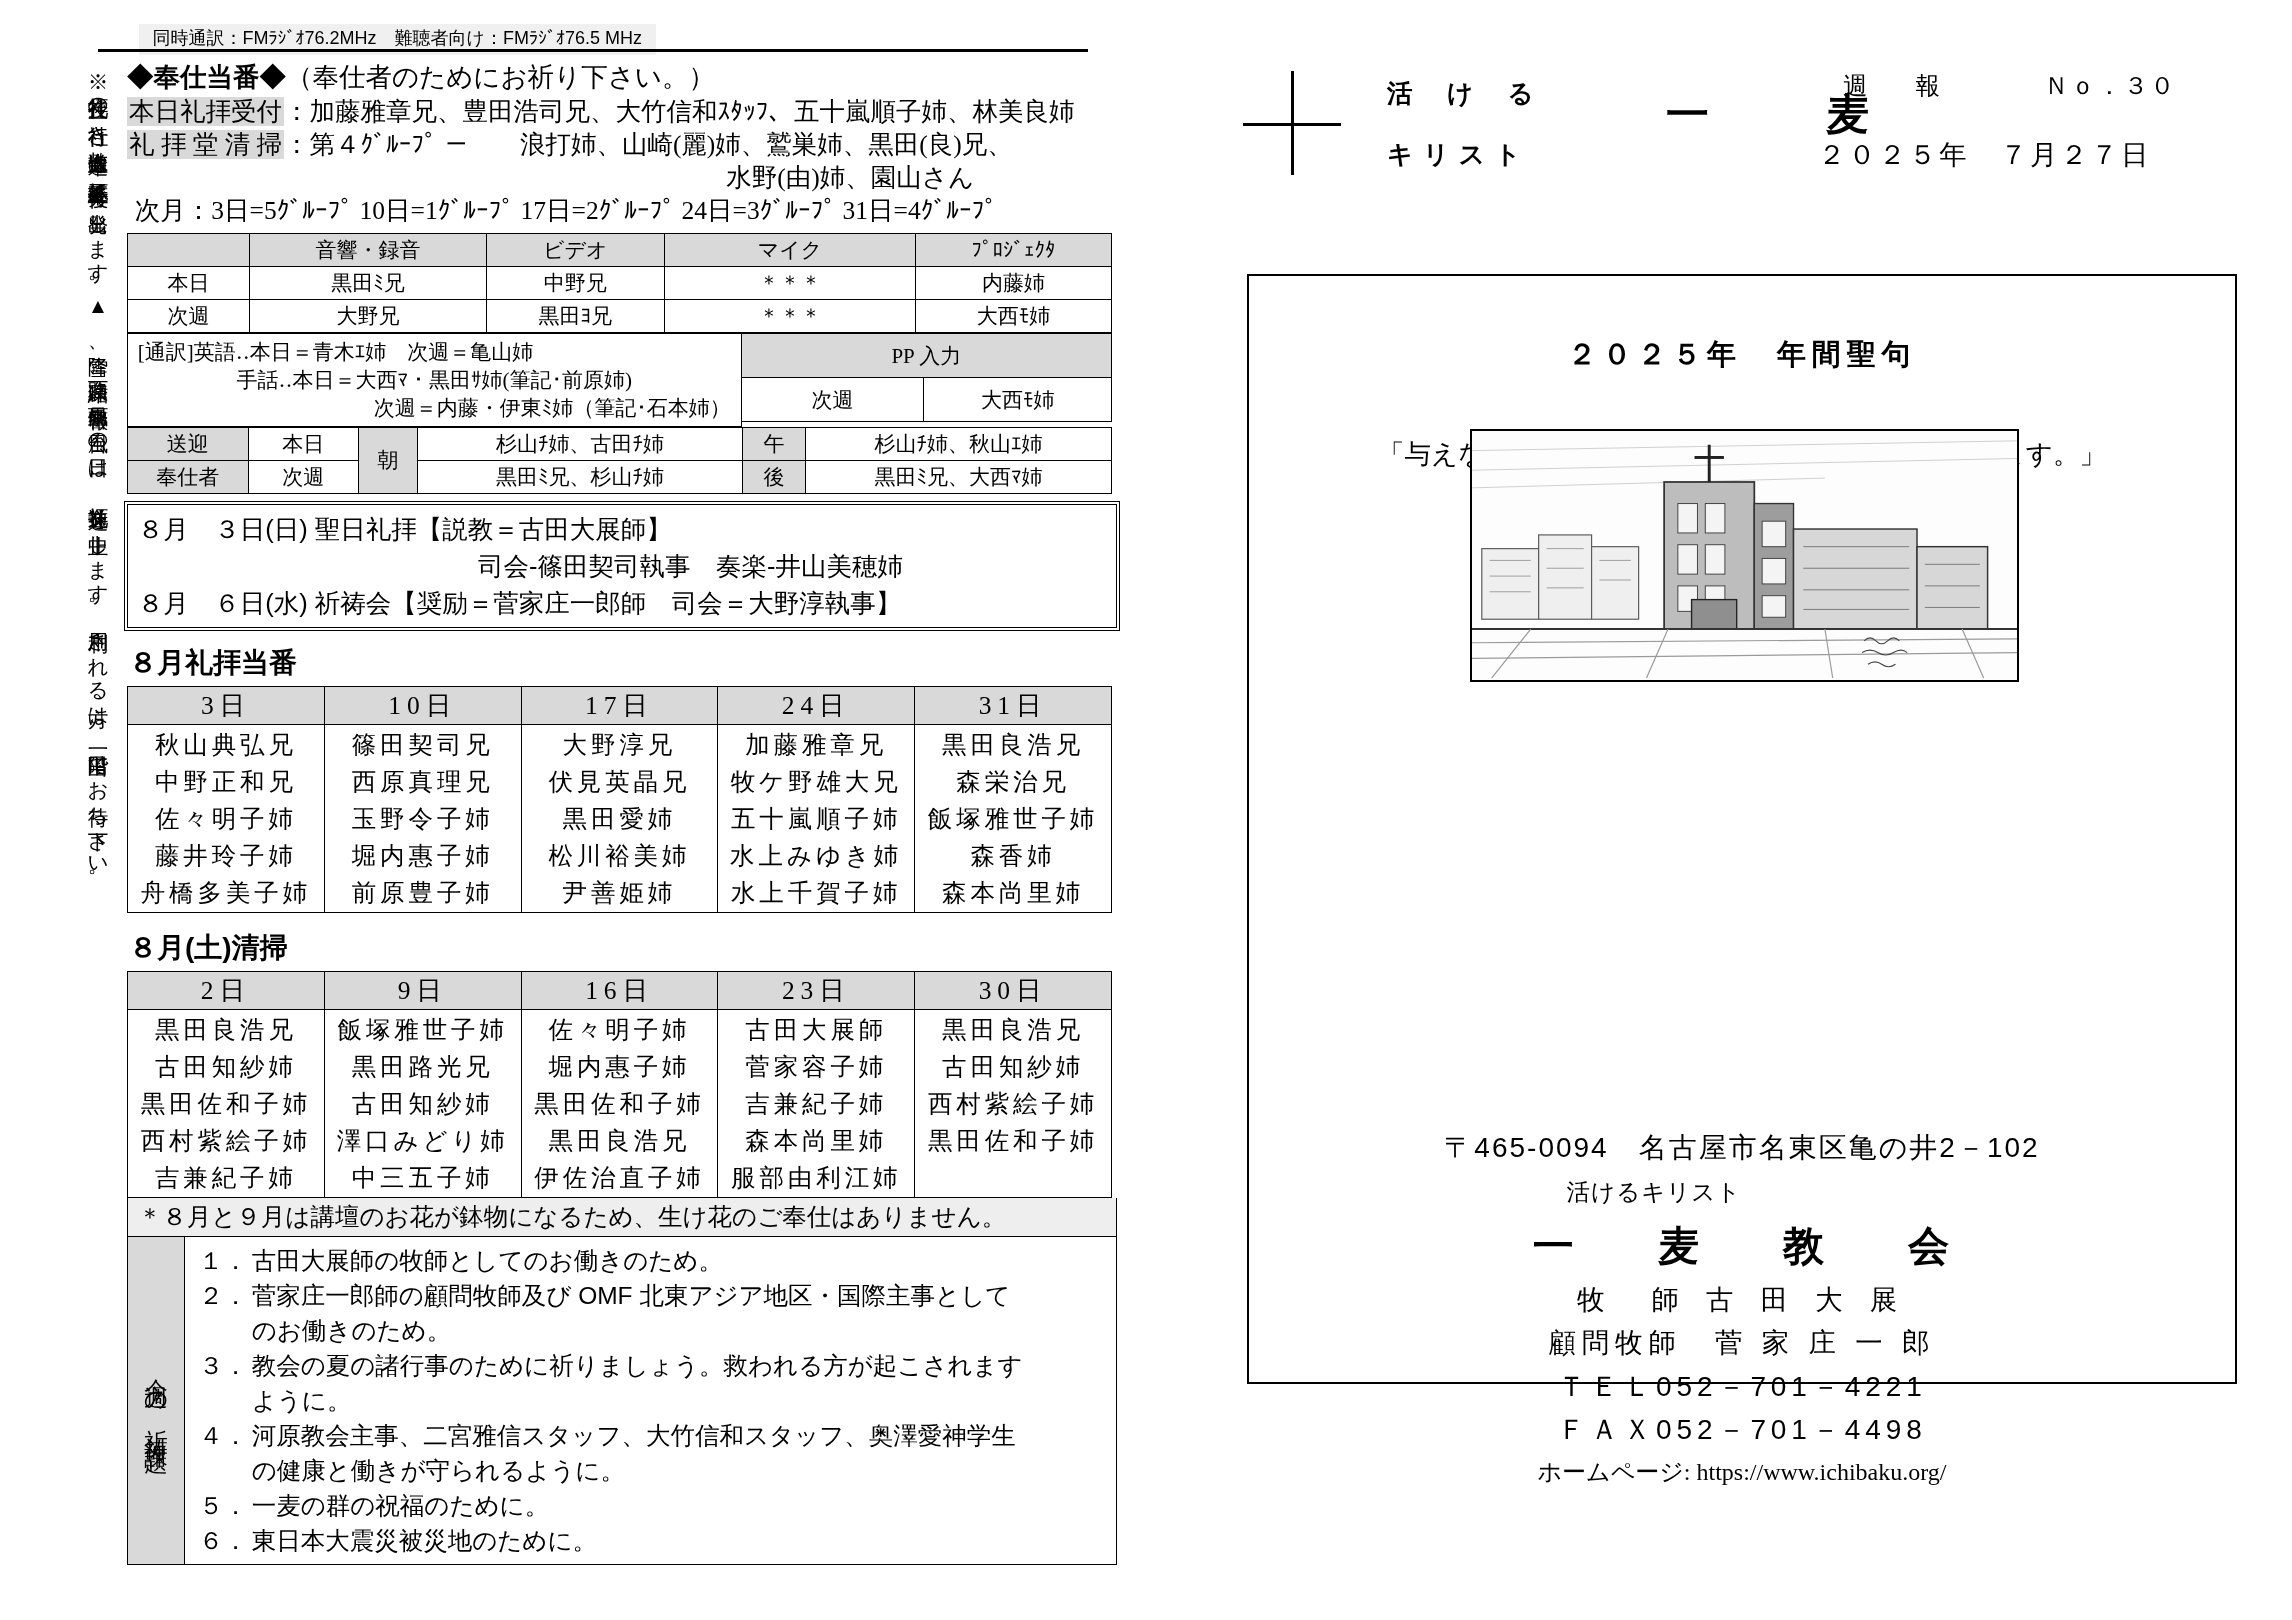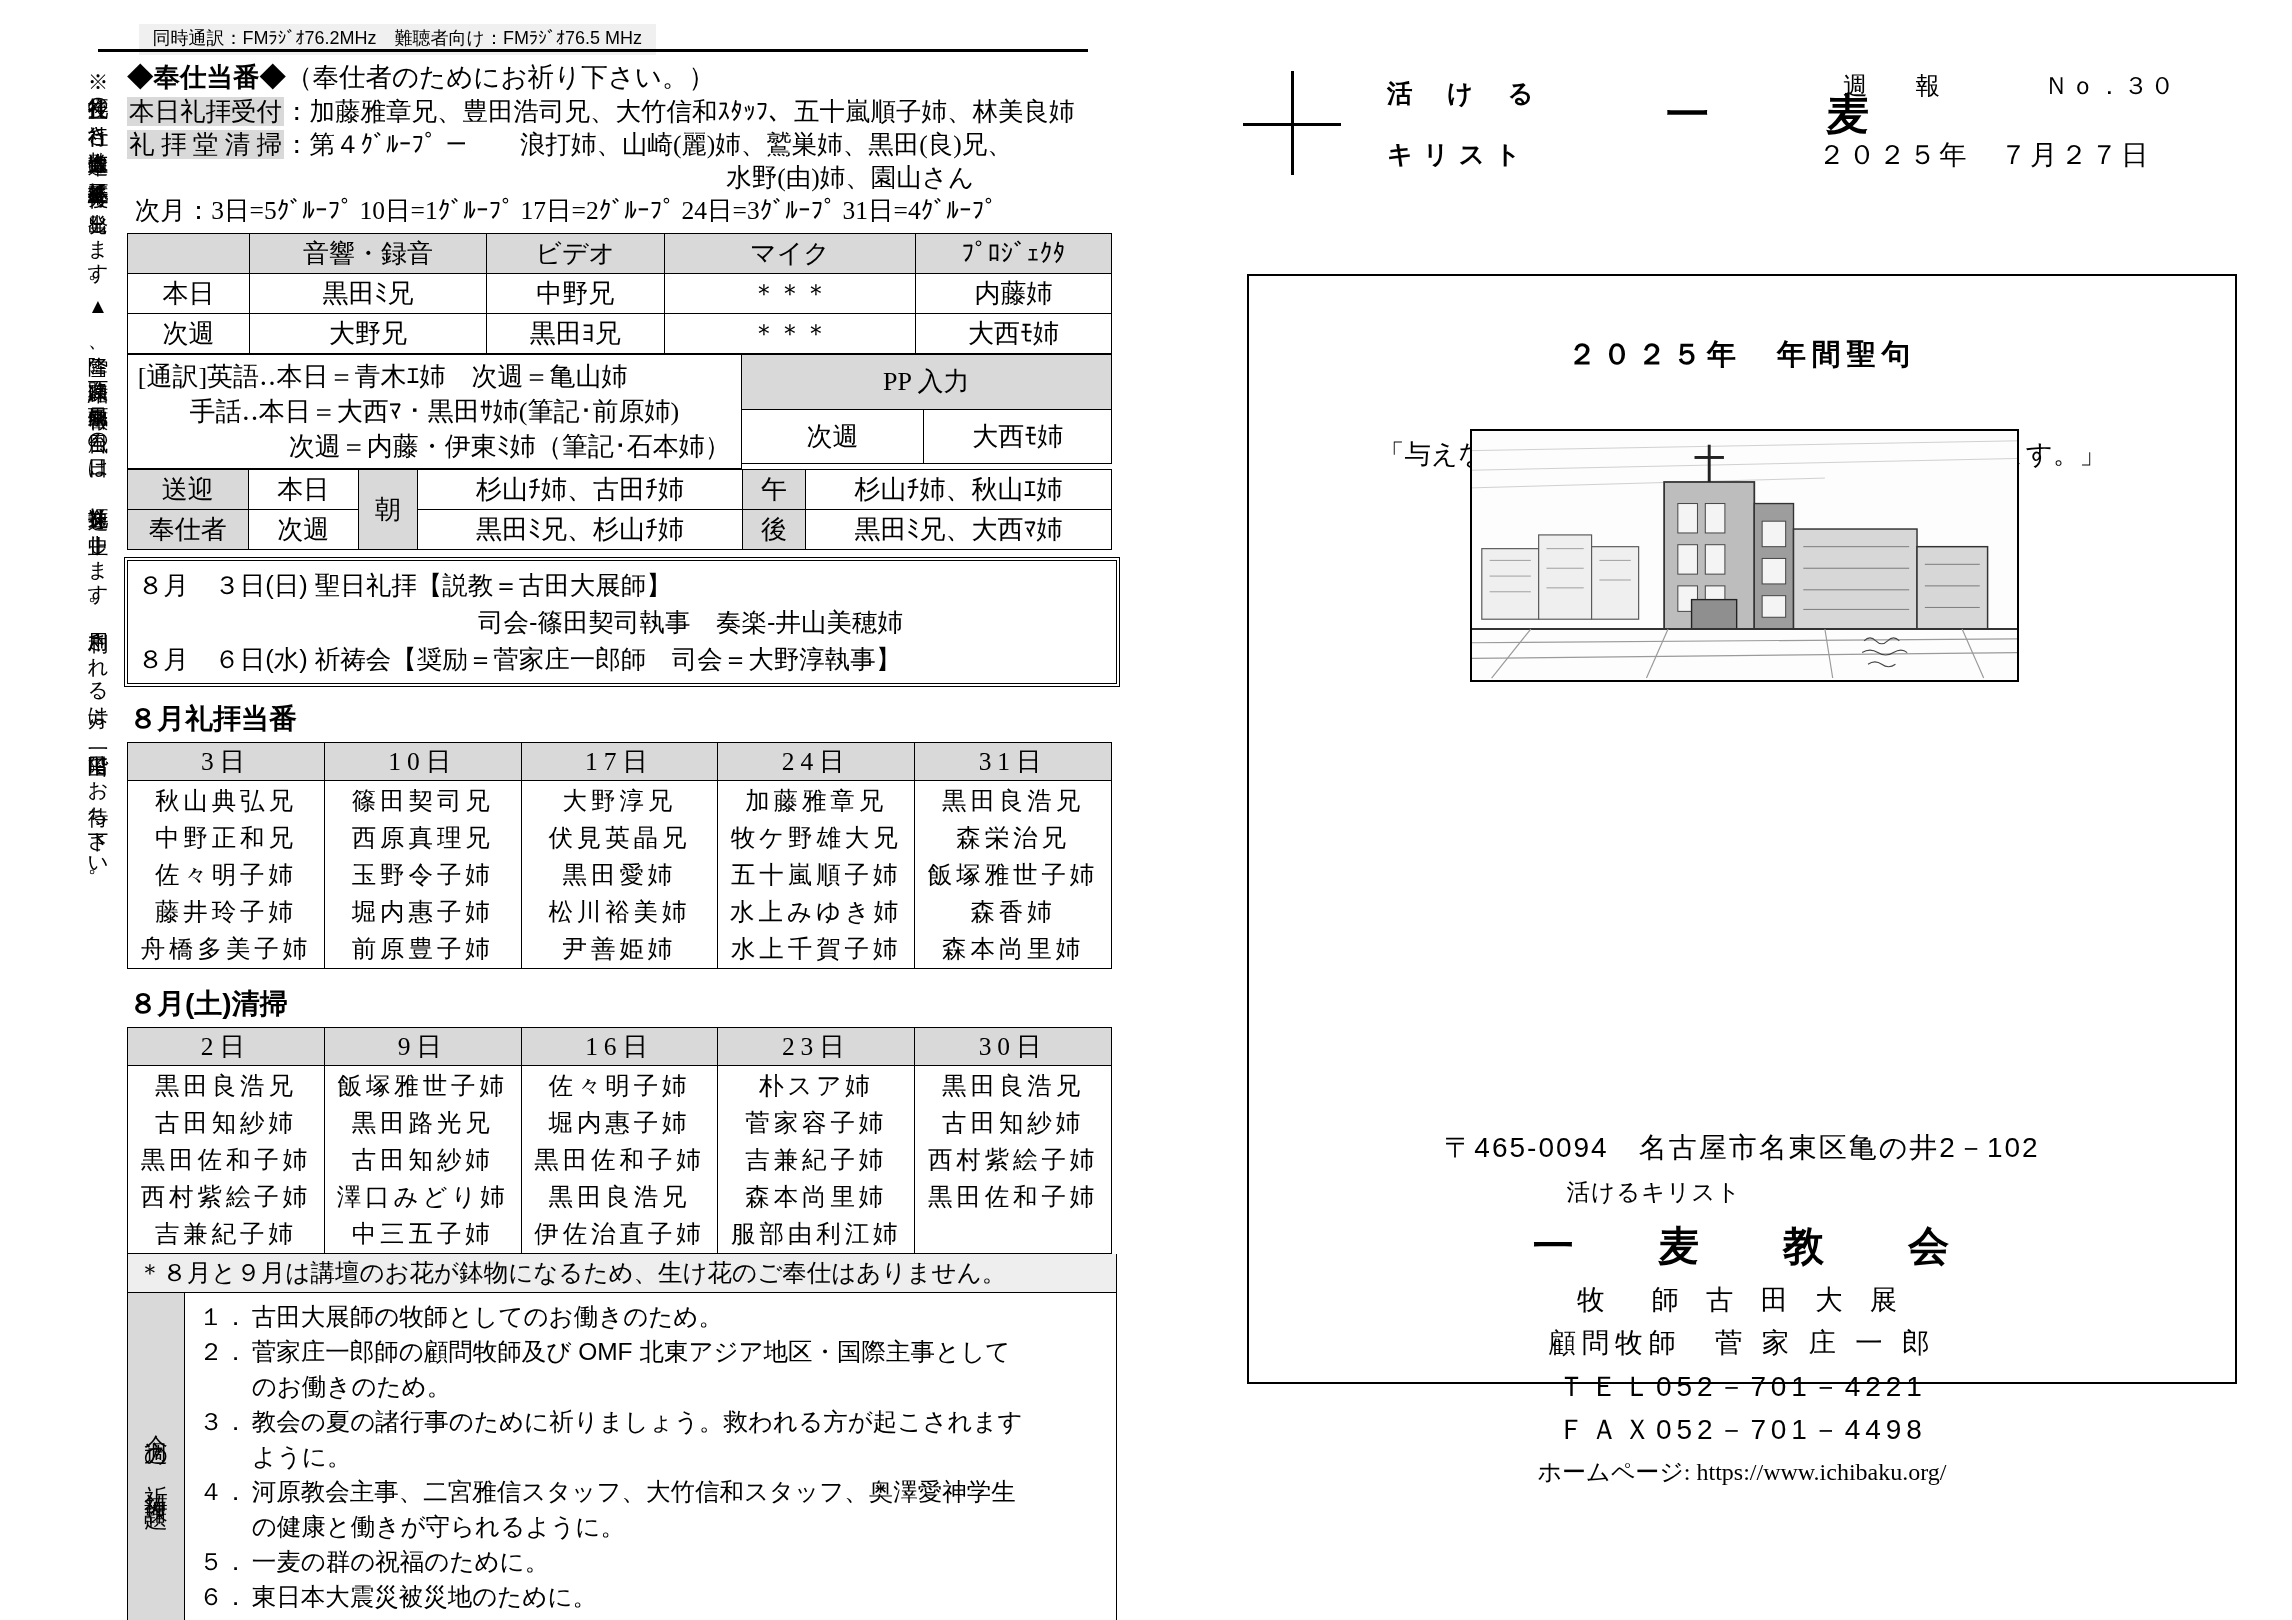--- a/index.html
+++ b/index.html
@@ -37,21 +37,21 @@
   .hdr-row b { font-family:"Liberation Sans",sans-serif; font-weight:bold; }
   .lbl-gray { background:#d9d9d9; padding:0 2px; }
   .svc-line { font-size:25.5px; line-height:33px; white-space:nowrap;
               font-family:"Liberation Serif","DejaVu Serif",serif; }
   .indent-r { text-align:right; padding-right:143px; }
 
   
   table.grid { border-collapse:collapse; width:985px; margin-top:5.9px;
                font-family:"Liberation Serif","DejaVu Serif",serif; }
   table.grid td, table.grid th {
-    border:1.6px solid #000; text-align:center; font-size:26px;
+    border:1.6px solid #000; text-align:center; font-size:21px;
     padding:2px 3.9px; font-weight:normal;margin-top:32px;
   }
   table.grid th { background:#d9d9d9; }
   .hdr-cell { background:#d9d9d9; }
   .nb { border:none !important; }
 
   .event-box { border:1.6px solid #000; outline:1.6px solid #000; outline-offset:2.9px;
     margin-top:9.8px; padding:5.9px 9.8px; font-size:25.5px; line-height:37px;
     font-family:"Liberation Sans",sans-serif; }
 
@@ -301,21 +301,21 @@
             <div>中三五子姉</div>
           </td>
           <td style="vertical-align:top; line-height:37px;">
             <div>佐々明子姉</div>
             <div>堀内惠子姉</div>
             <div>黒田佐和子姉</div>
             <div>黒田良浩兄</div>
             <div>伊佐治直子姉</div>
           </td>
           <td style="vertical-align:top; line-height:37px;">
-            <div>朴スア姉</div>
+            <div>古田大展師</div>
             <div>菅家容子姉</div>
             <div>吉兼紀子姉</div>
             <div>森本尚里姉</div>
             <div>服部由利江姉</div>
           </td>
           <td style="vertical-align:top; line-height:37px;">
             <div>黒田良浩兄</div>
             <div>古田知紗姉</div>
             <div>西村紫絵子姉</div>
             <div>黒田佐和子姉</div>

